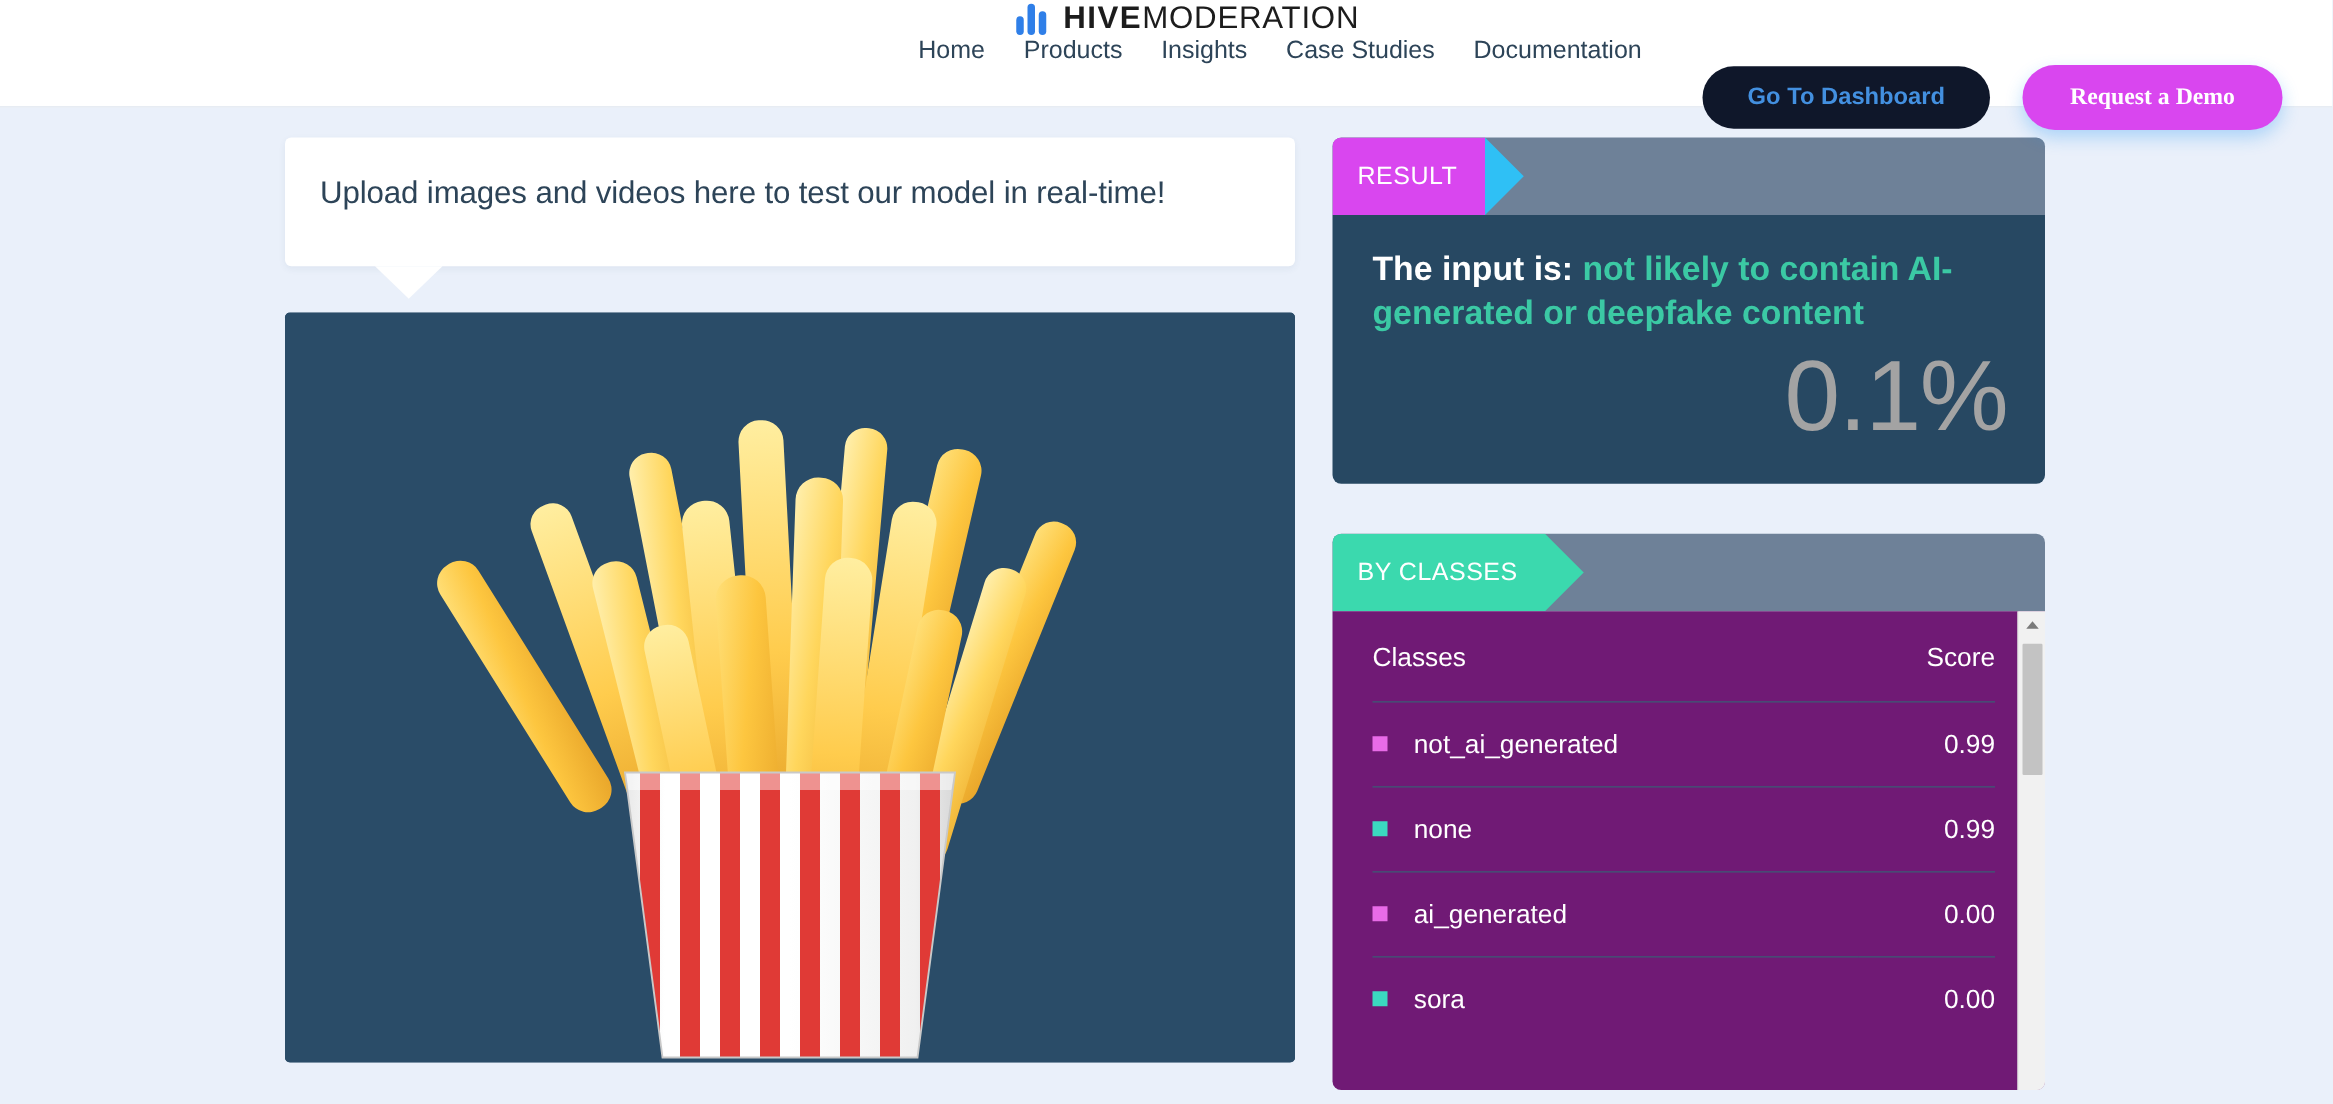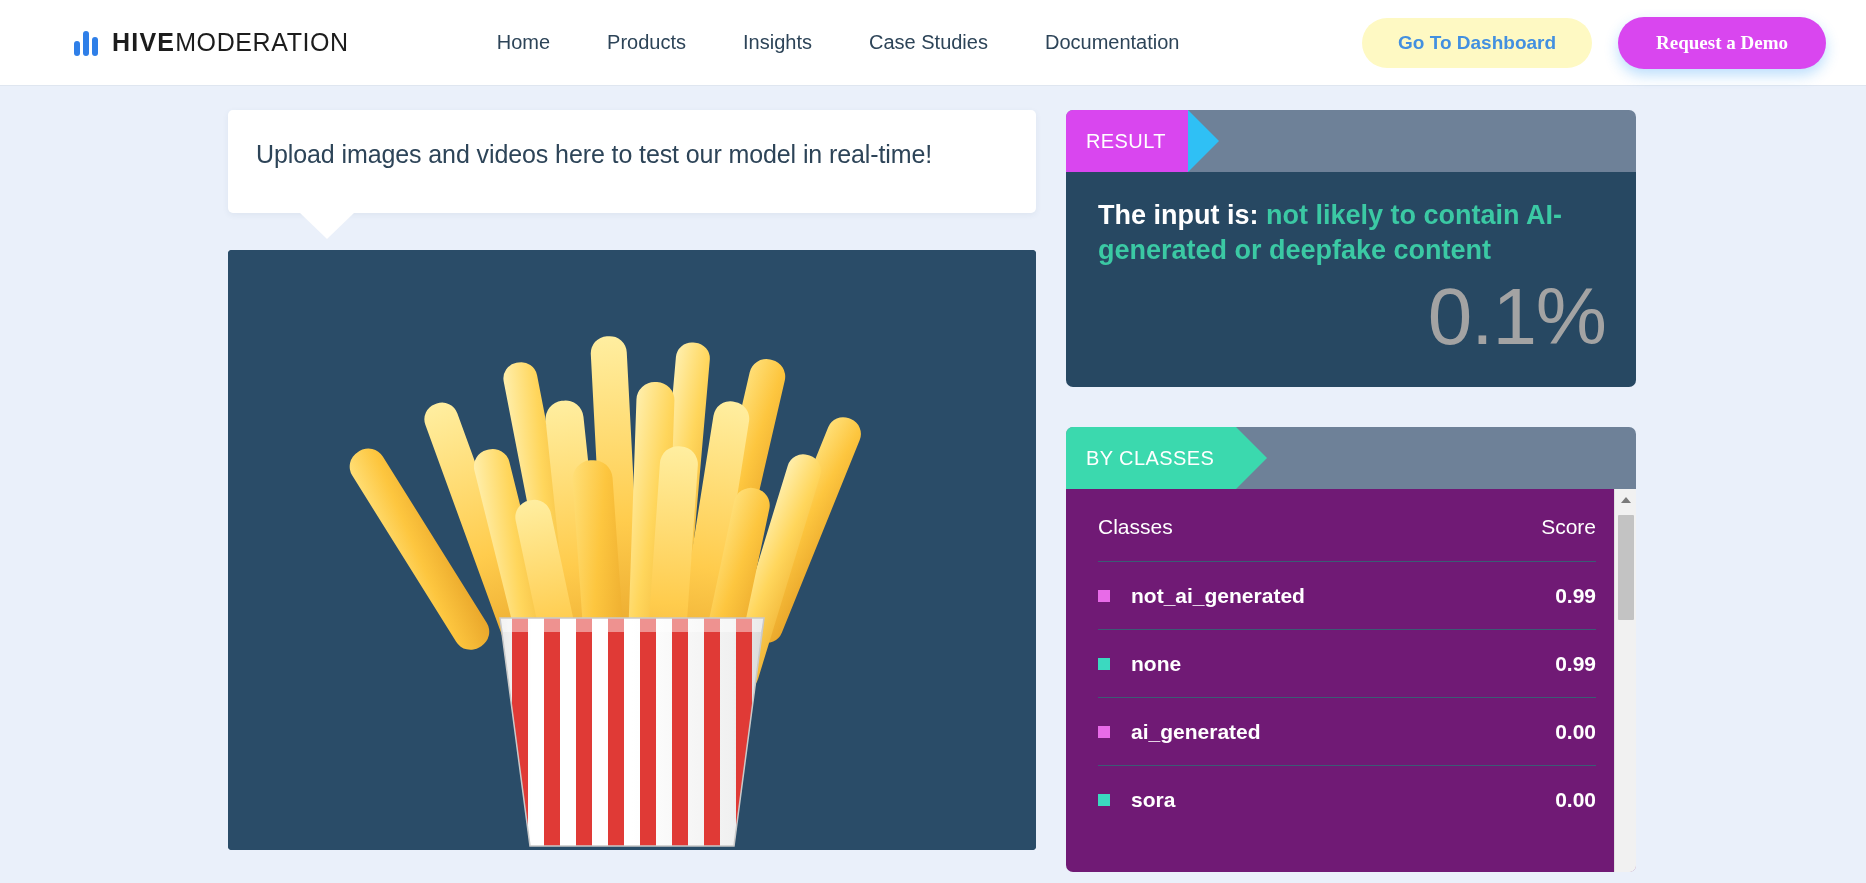--- a/index.html
+++ b/index.html
@@ -20,20 +20,21 @@
   
   .site-header {
     height: 86px;
     background: #ffffff;
     display: flex;
     align-items: center;
     padding: 0 40px 0 74px;
     border-bottom: 1px solid #dfe6f0;
     position: relative;
     z-index: 10;
+    flex-direction: column;
   }
 
   .brand {
     display: flex;
     align-items: center;
     gap: 14px;
     flex: 0 0 auto;
   }
   .brand-mark {
     display: flex;
@@ -55,38 +56,38 @@
     letter-spacing: 0.5px;
     color: #1c1c1c;
     white-space: nowrap;
   }
   .brand-text b { font-weight: 700; letter-spacing: 1.2px; }
   .brand-text span { font-weight: 400; letter-spacing: 0.6px; }
 
   .main-nav {
     display: flex;
     align-items: center;
-    gap: 57px;
+    gap: 31px;
     margin-left: 148px;
   }
   .main-nav a {
     font-size: 20px;
     color: #2d4458;
     text-decoration: none;
     white-space: nowrap;
   }
 
   .header-actions {
     margin-left: auto;
     display: flex;
     align-items: center;
     gap: 26px;
   }
   .btn-ghost {
-    background: #fef9c3;
+    background: #0f172a;
     color: #4390e0;
     font-size: 19px;
     font-weight: 600;
     padding: 14px 36px;
     border: none;
     border-radius: 40px;
     cursor: pointer;
     white-space: nowrap;
     font-family: inherit;
   }
@@ -251,21 +252,21 @@
     padding: 26px 0 22px 0;
     border-bottom: 1px solid #3c5b75;
   }
   .classes-table th.score-col,
   .classes-table td.score-col { text-align: right; }
   .classes-table td {
     font-size: 21px;
     color: #ffffff;
     padding: 22px 0 21px 0;
     border-bottom: 1px solid #3c5b75;
-    font-weight: 700;
+    font-weight: 400;
   }
   .classes-table tr:last-child td { border-bottom: none; }
   .swatch {
     display: inline-block;
     width: 12px;
     height: 12px;
     margin-right: 21px;
     vertical-align: 1px;
   }
 

